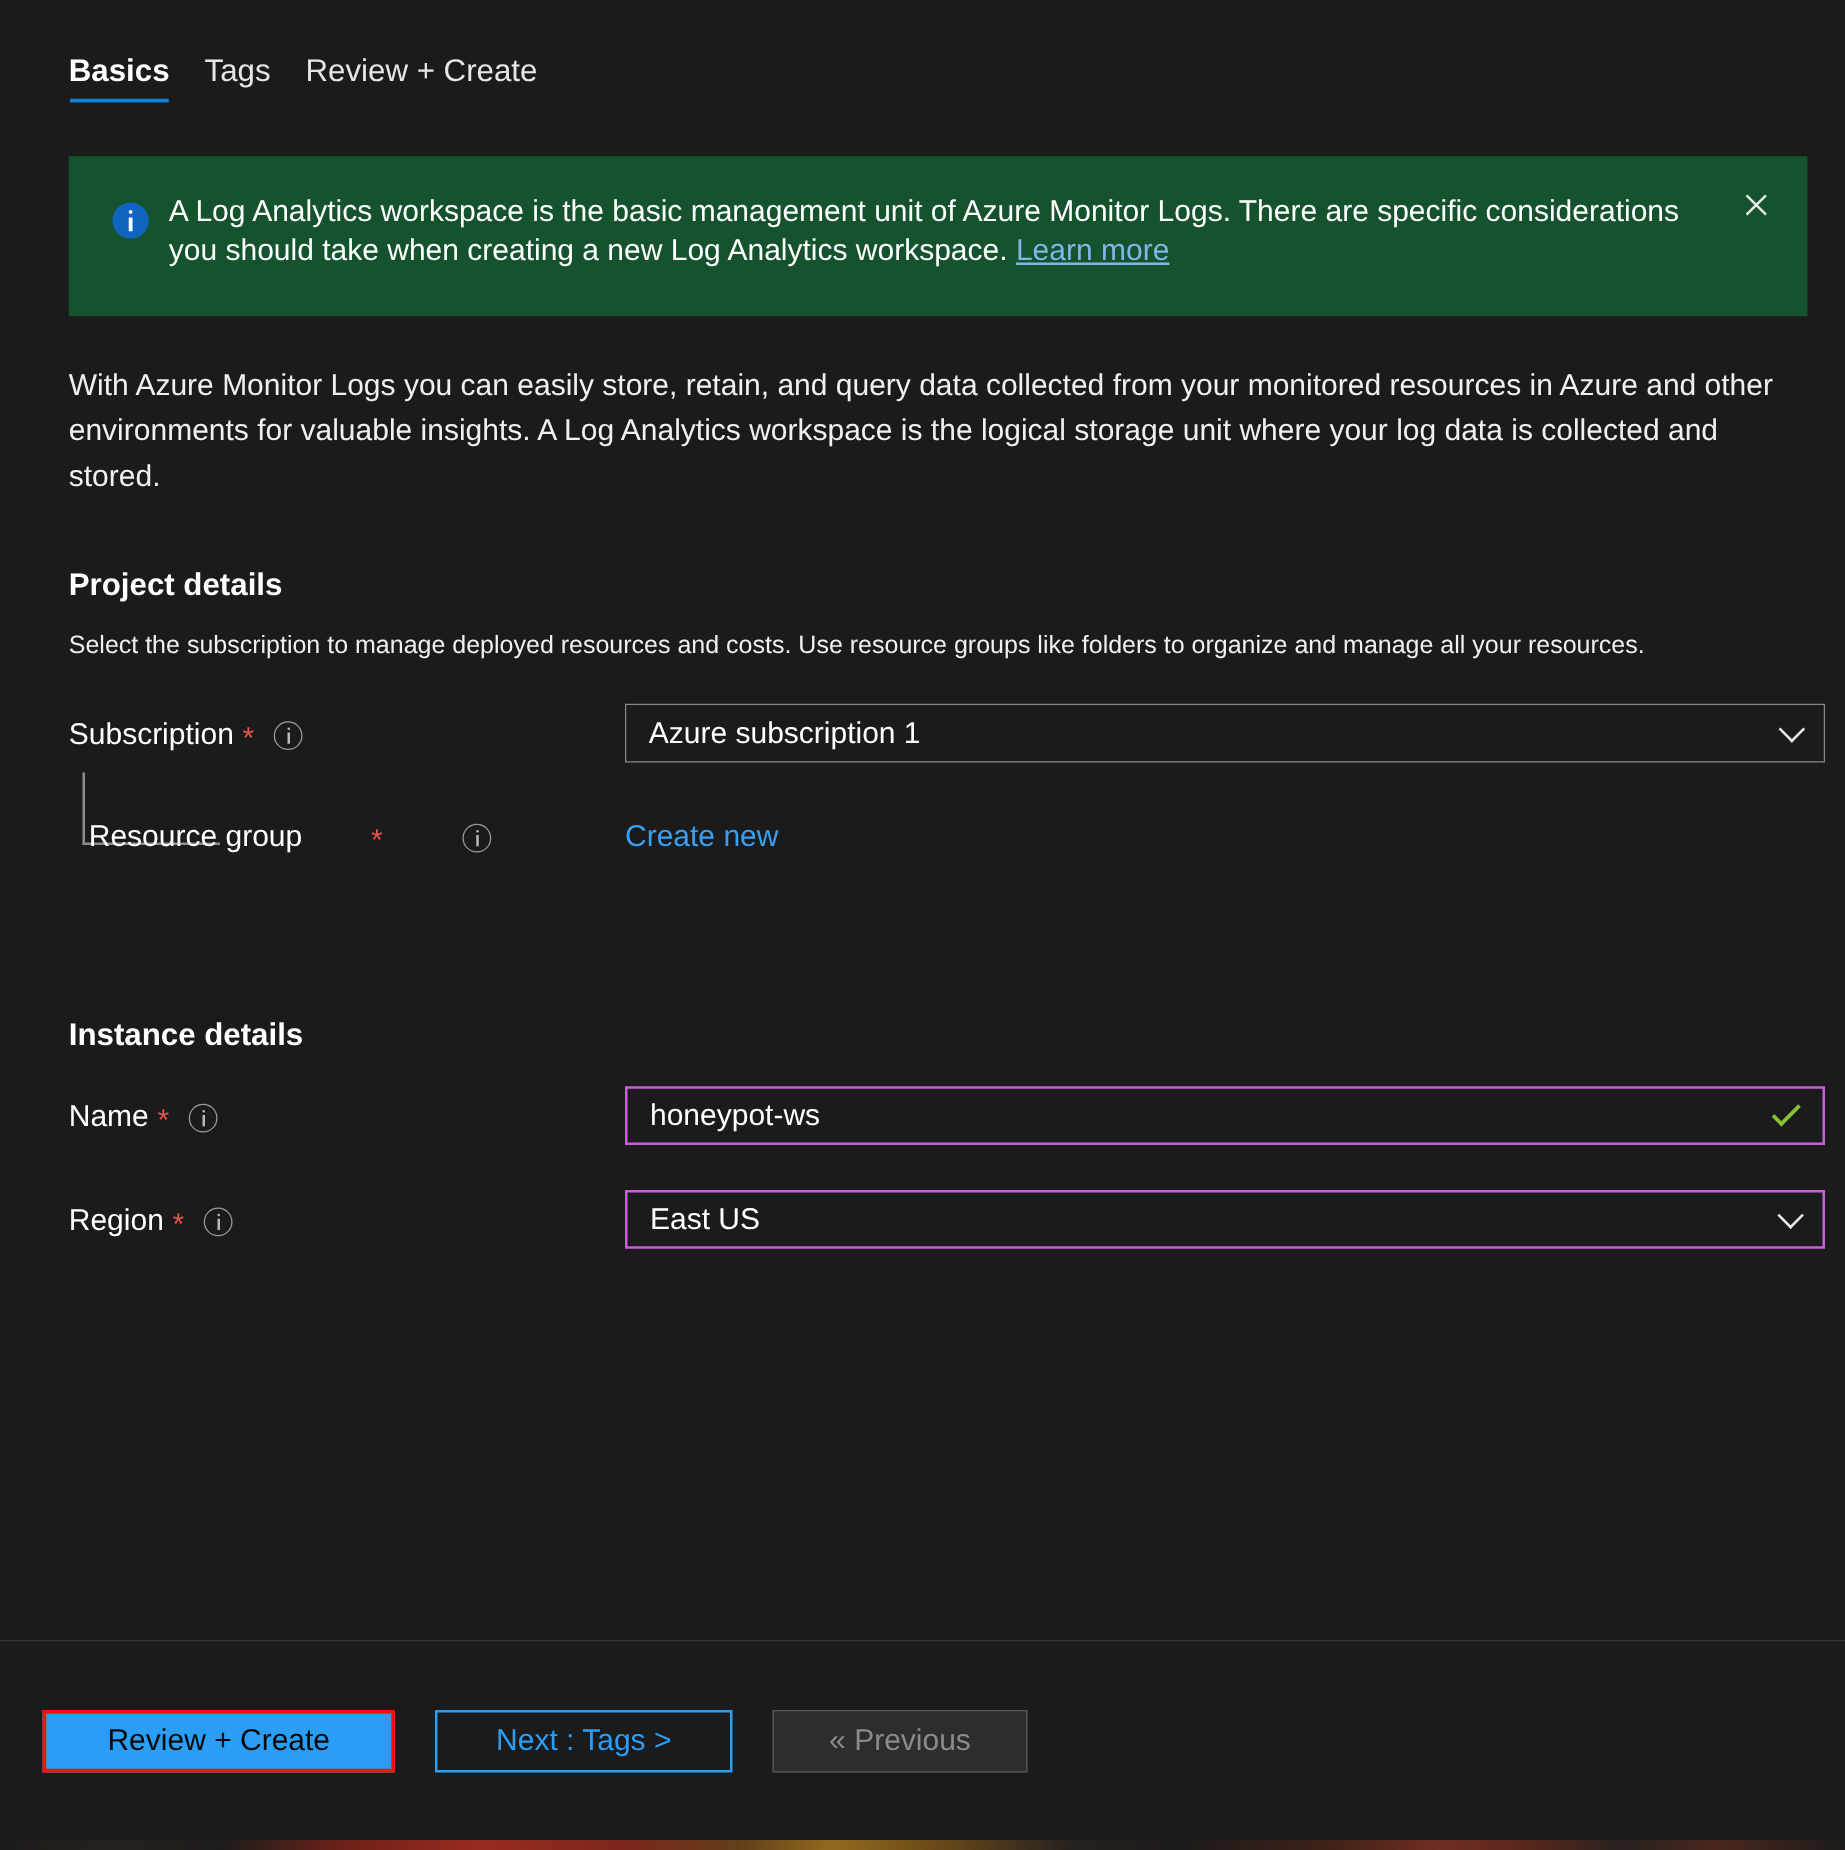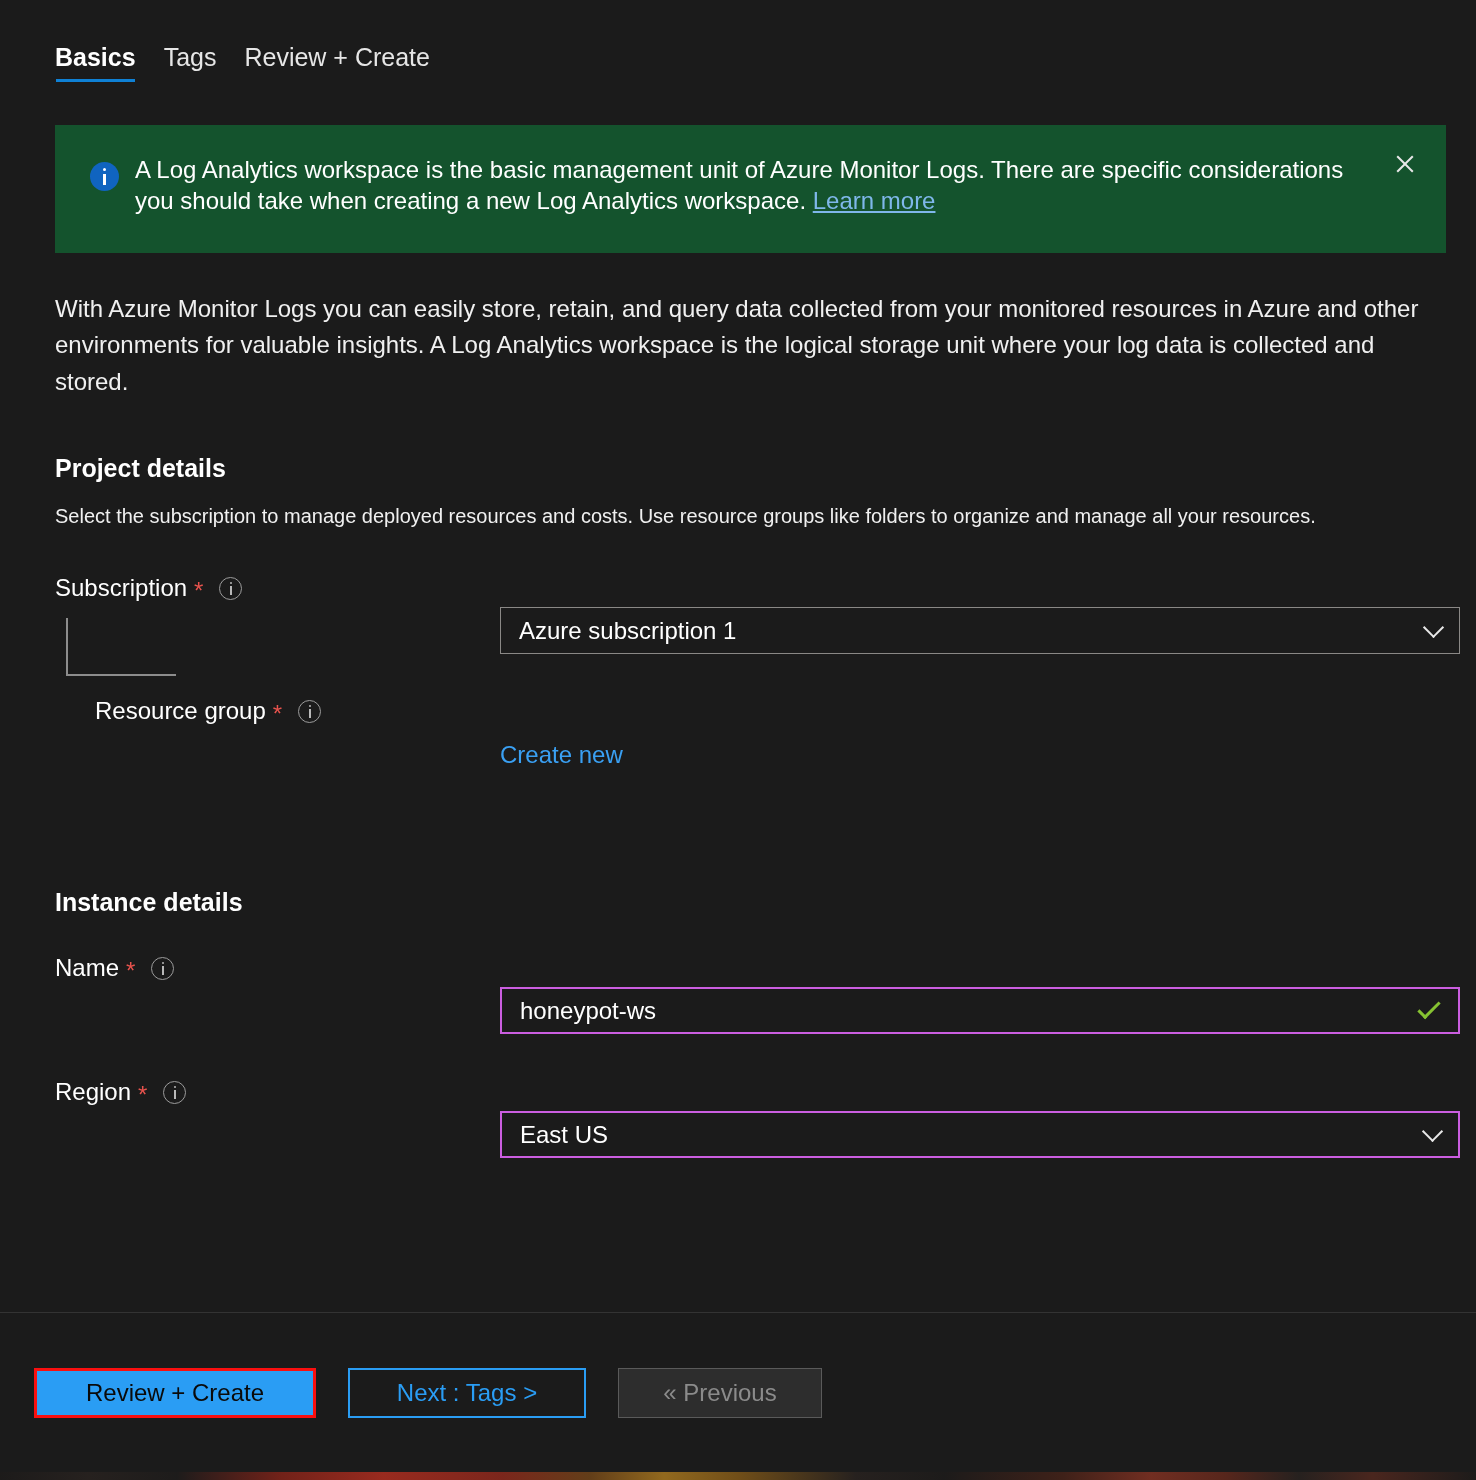--- a/index.html
+++ b/index.html
@@ -158,21 +158,21 @@
   .label-cell {
     width: 500px;
     flex: 0 0 500px;
     padding-left: 55px;
     display: flex;
     align-items: center;
     font-size: 24px;
     color: #ffffff;
     height: 50px;
   }
-  .label-cell.indented { padding-left: 95px; }
+  .label-cell.indented { padding-left: 71px; gap: 48px; }
   .req {
     color: #e8534d;
     margin-left: 7px;
     font-size: 24px;
     line-height: 1;
     position: relative;
     top: 3px;
   }
   .info-circle {
     width: 23px;
@@ -195,21 +195,21 @@
   }
   .info-circle::after {
     content: "";
     position: absolute;
     left: 50%; top: 8px;
     width: 2px; height: 9px;
     margin-left: -1px;
     background: #b9b9b9;
   }
 
-  .control-cell { flex: 1 1 auto; padding-right: 16px; margin-top: 44px; }
+  .control-cell { flex: 1 1 auto; padding-right: 16px; }
 
   .field {
     position: relative;
     height: 47px;
     background: #1b1b1b;
     border: 1px solid #8a8886;
     display: flex;
     align-items: center;
     padding: 0 46px 0 18px;
     font-size: 24px;

